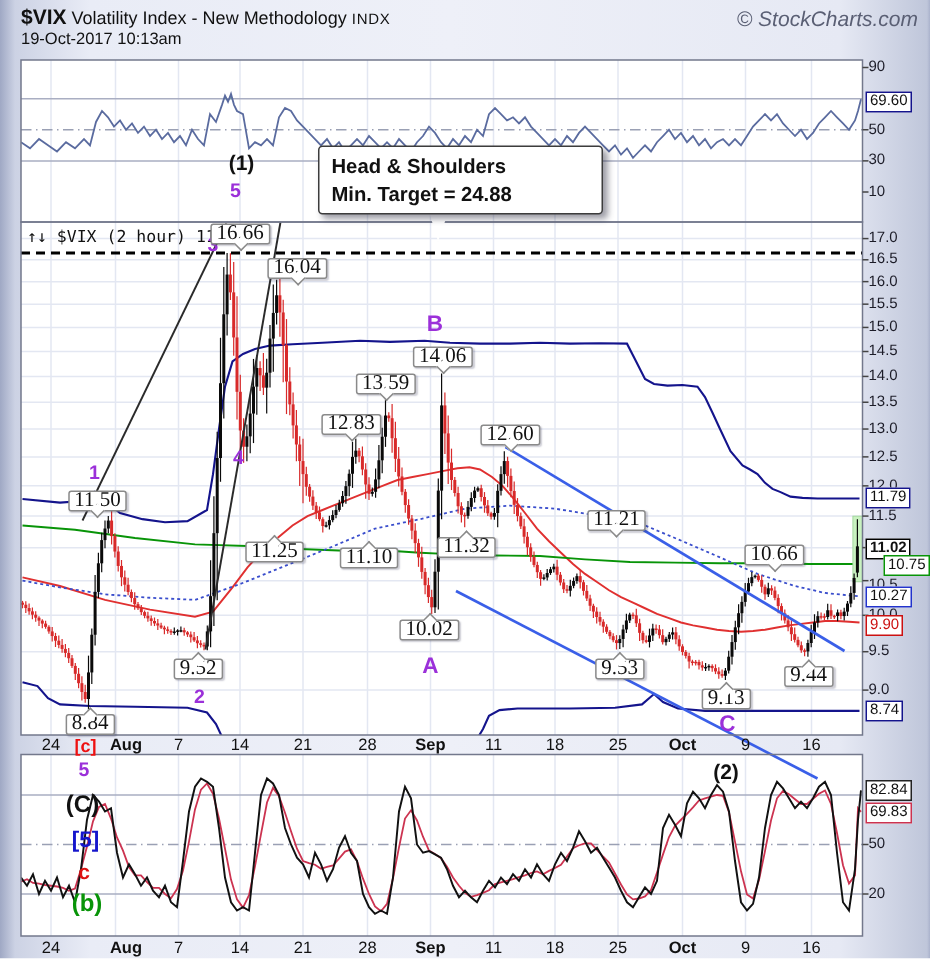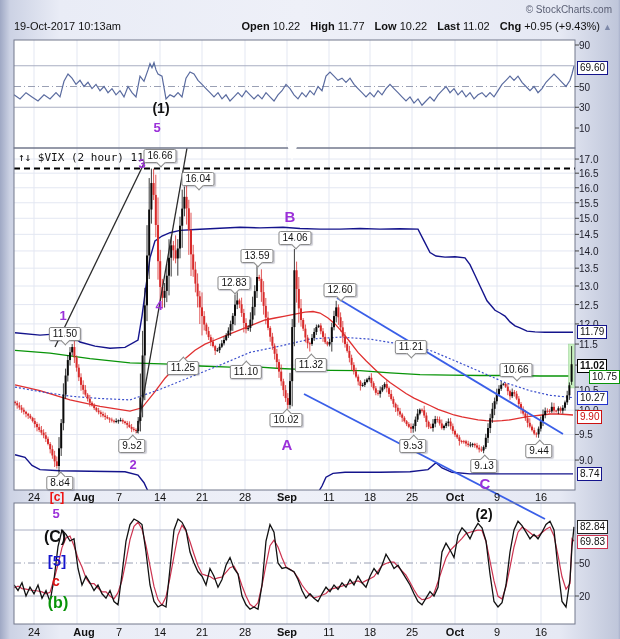--- a/index.html
+++ b/index.html
@@ -6,30 +6,30 @@
   body{font-family:"Liberation Sans",sans-serif;}
   #stage{position:relative;width:620px;height:639px;overflow:hidden;
     background:linear-gradient(90deg,#9fa8c4 0px,#ccd2e4 10px,#e9ecf6 60px,#eef0f8 300px,#e6e9f4 560px,#bfc6da 618px,#aab2cc 620px);
     font-family:"Liberation Sans",sans-serif;}
   .abs{position:absolute;}
   svg{position:absolute;left:0;top:0;}
   
   .hdr-row1{left:14px;top:3px;font-size:12px;color:#111;}
   .sym{font-weight:bold;font-size:14px;}
   .exch{font-size:10px;letter-spacing:.5px;}
-  .credit{right:8px;top:4px;font-size:10px;color:#5a5f74;}
+  .credit{right:8px;top:4px;font-size:14px;color:#5a5f74;font-style:italic;}
   .hdr-row2{left:14px;top:20px;font-size:11px;color:#111;}
   .quote{right:8px;top:20px;font-size:11px;color:#111;}
   .quote b{margin-left:7px;}
   .arrow{color:#7d88a8;font-size:9px;}
   
   .chartlabel{left:18px;top:151px;font-family:"DejaVu Sans Mono",monospace;font-size:11px;color:#111;}
   
   .callout{position:absolute;background:#fff;border:1px solid #8a8a8a;border-radius:2px;
-    font-size:10px;color:#111;padding:0 3px;line-height:12px;box-shadow:1px 1px 1px rgba(60,60,90,.25);z-index:6;}
+    font-size:14px;color:#111;padding:0 3px;line-height:12px;box-shadow:1px 1px 1px rgba(60,60,90,.25);z-index:6;font-family:Liberation Serif, serif;}
   .callout::after{content:"";position:absolute;width:6px;height:6px;background:#fff;left:50%;margin-left:-3px;transform:rotate(45deg);}
   .callout.tip-top::after{top:-4px;border-left:1px solid #8a8a8a;border-top:1px solid #8a8a8a;}
   .callout.tip-bottom::after{bottom:-4px;border-right:1px solid #8a8a8a;border-bottom:1px solid #8a8a8a;}
   
   .axbox{position:absolute;left:577px;background:#fff;border:1px solid #333;font-size:10px;line-height:12px;
     padding:0 2px;transform:translateY(-50%);z-index:6;color:#111;}
   
   .ytick{position:absolute;left:579px;font-size:10px;color:#1c1c28;transform:translateY(-50%);z-index:2;}
   .xtick{position:absolute;font-size:11px;color:#111;transform:translate(-50%,-50%);z-index:2;}
   .xtick.b{font-weight:bold;}
@@ -40,30 +40,27 @@
     box-shadow:3px 3px 4px rgba(40,40,60,.45);}
   .hspointer{position:absolute;left:286px;top:141px;width:13px;height:20px;background:#fff;z-index:7;
     clip-path:polygon(0 0,100% 0,46% 100%);filter:drop-shadow(2px 2px 2px rgba(40,40,60,.4));border:0;}
   .hspointer::before{content:"";position:absolute;inset:0;clip-path:polygon(7% 0,93% 0,46% 93%);background:#fff;}
 </style>
 </head>
 <body>
 
 <div id="stage">
 
+  <div class="abs hdr-row1">
+    <span class="sym">$VIX</span>
+    <span>Volatility Index - New Methodology</span>
+    <span class="exch">INDX</span>
+  </div>
   <div class="abs credit" style="position:absolute;">© StockCharts.com</div>
   <div class="abs hdr-row2">19-Oct-2017 10:13am</div>
-  <div class="abs quote" style="position:absolute;">
-    <b>Open</b> <span>10.22</span>
-    <b>High</b> <span>11.77</span>
-    <b>Low</b> <span>10.22</span>
-    <b>Last</b> <span>11.02</span>
-    <b>Chg</b> <span>+0.95 (+9.43%)</span>
-    <span class="arrow">▲</span>
-  </div>
 
   <svg id="plot" width="620" height="639">
       <defs>
         <clipPath id="clip-top">
           <rect x="14" y="40" width="561" height="108"></rect>
         </clipPath>
         <clipPath id="clip-main">
           <rect x="14" y="148" width="561" height="342"></rect>
         </clipPath>
         <clipPath id="clip-bottom">
@@ -689,20 +686,24 @@
       <line x1="575" y1="410.20000000000005" x2="579" y2="410.20000000000005" stroke="#444" stroke-width="1"></line>
       <line x1="575" y1="434.47681495621373" x2="579" y2="434.47681495621373" stroke="#444" stroke-width="1"></line>
       <line x1="575" y1="460.0665132130239" x2="579" y2="460.0665132130239" stroke="#444" stroke-width="1"></line>
       <line x1="575" y1="563" x2="579" y2="563" stroke="#444" stroke-width="1"></line>
       <line x1="575" y1="596" x2="579" y2="596" stroke="#444" stroke-width="1"></line>
     </svg>
 
   <div class="abs chartlabel">↑↓ $VIX (2 hour) 11.02</div>
 
   <div class="hspointer"></div>
+  <div class="hsbox">
+    <div>Head &amp; Shoulders</div>
+    <div>Min. Target = 24.88</div>
+  </div>
 
   <div id="labels">
       <div class="ytick" style="top: 45px;">90</div>
       <div class="ytick" style="top: 86.5px;">50</div>
       <div class="ytick" style="top: 107.25px;">30</div>
       <div class="ytick" style="top: 128px;">10</div>
       <div class="ytick" style="top: 159.057px;">17.0</div>
       <div class="ytick" style="top: 173.186px;">16.5</div>
       <div class="ytick" style="top: 187.75px;">16.0</div>
       <div class="ytick" style="top: 202.777px;">15.5</div>

